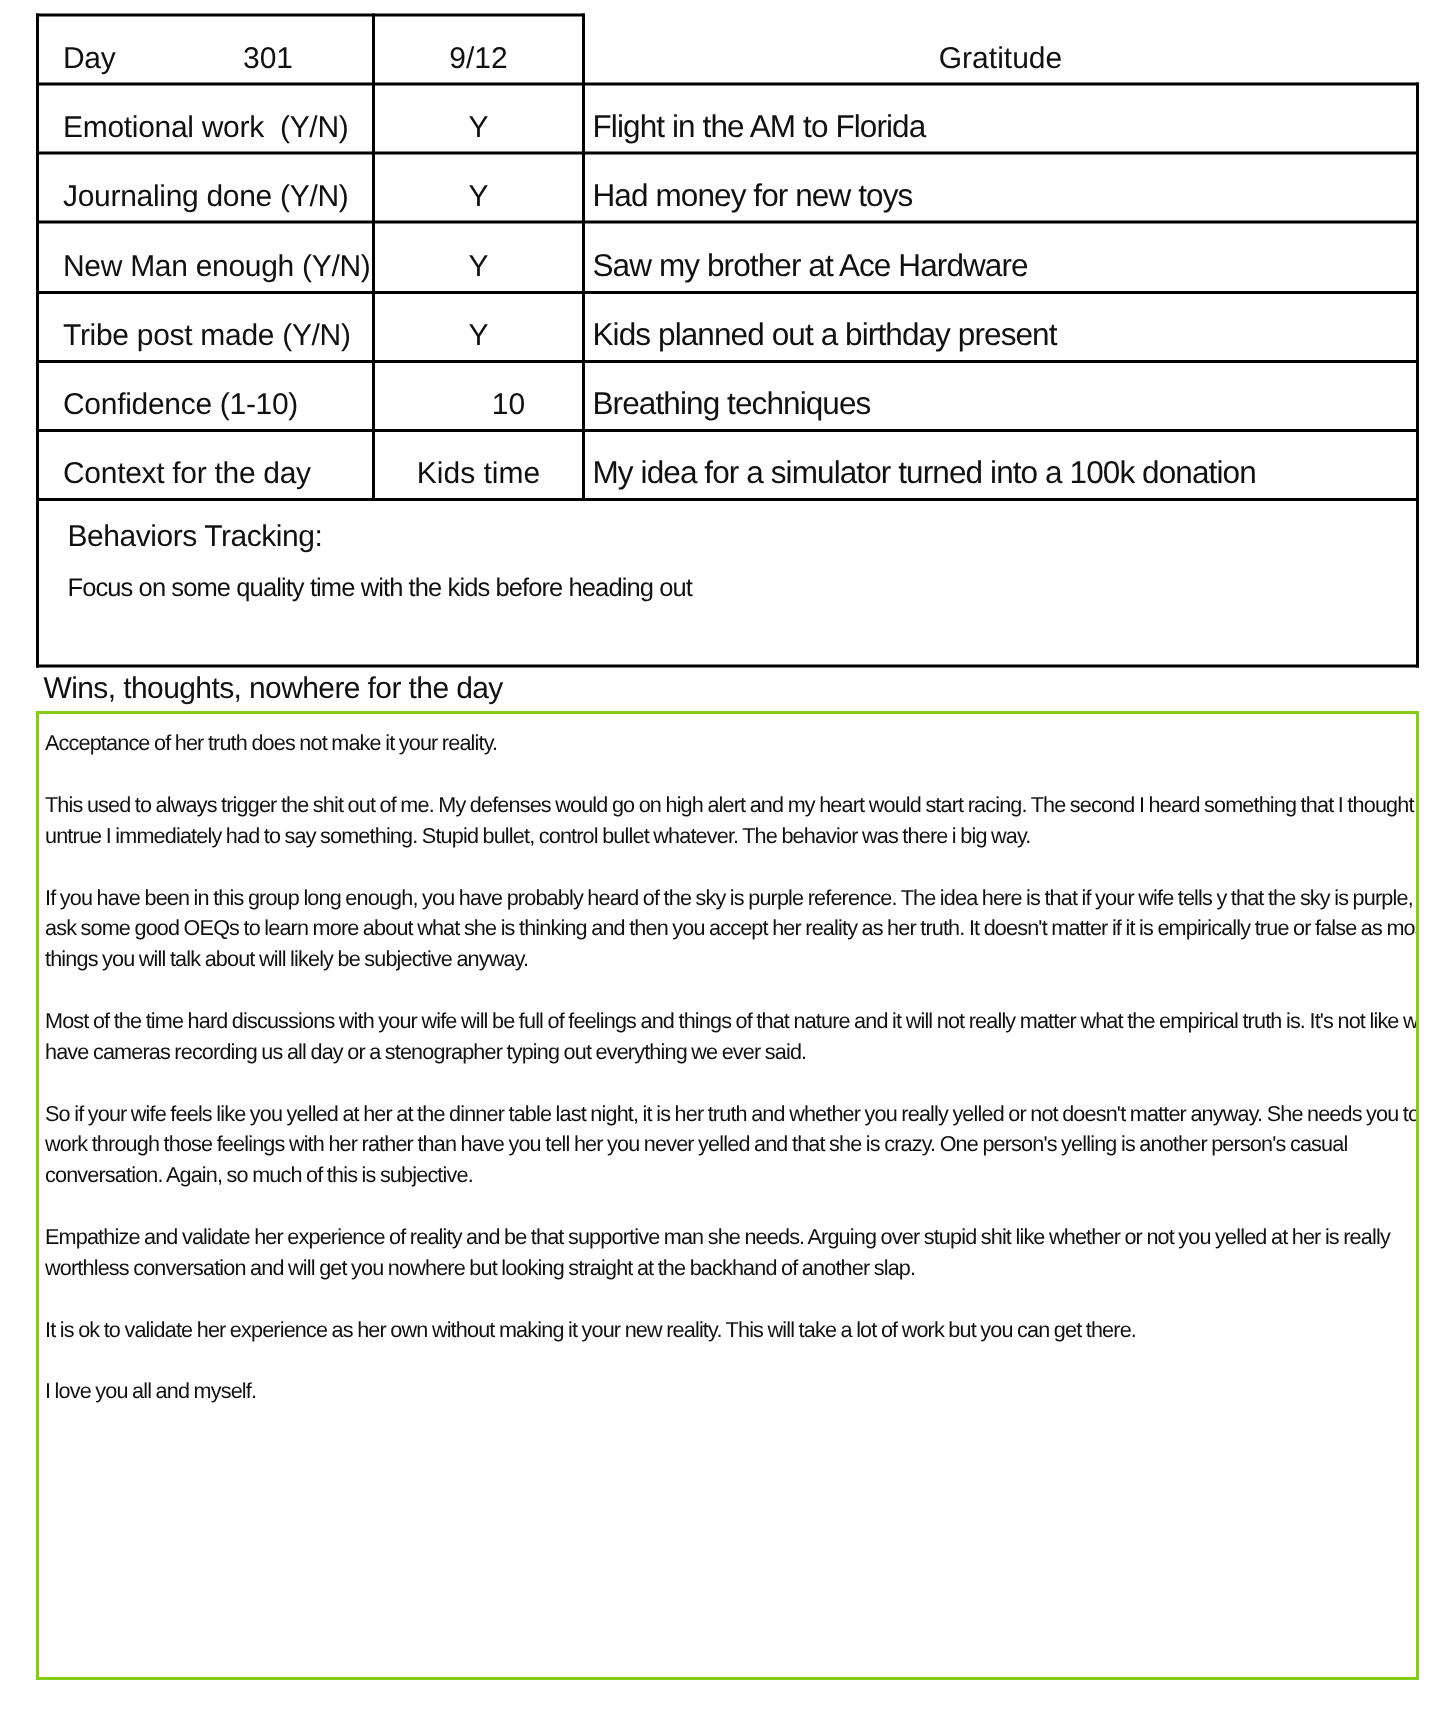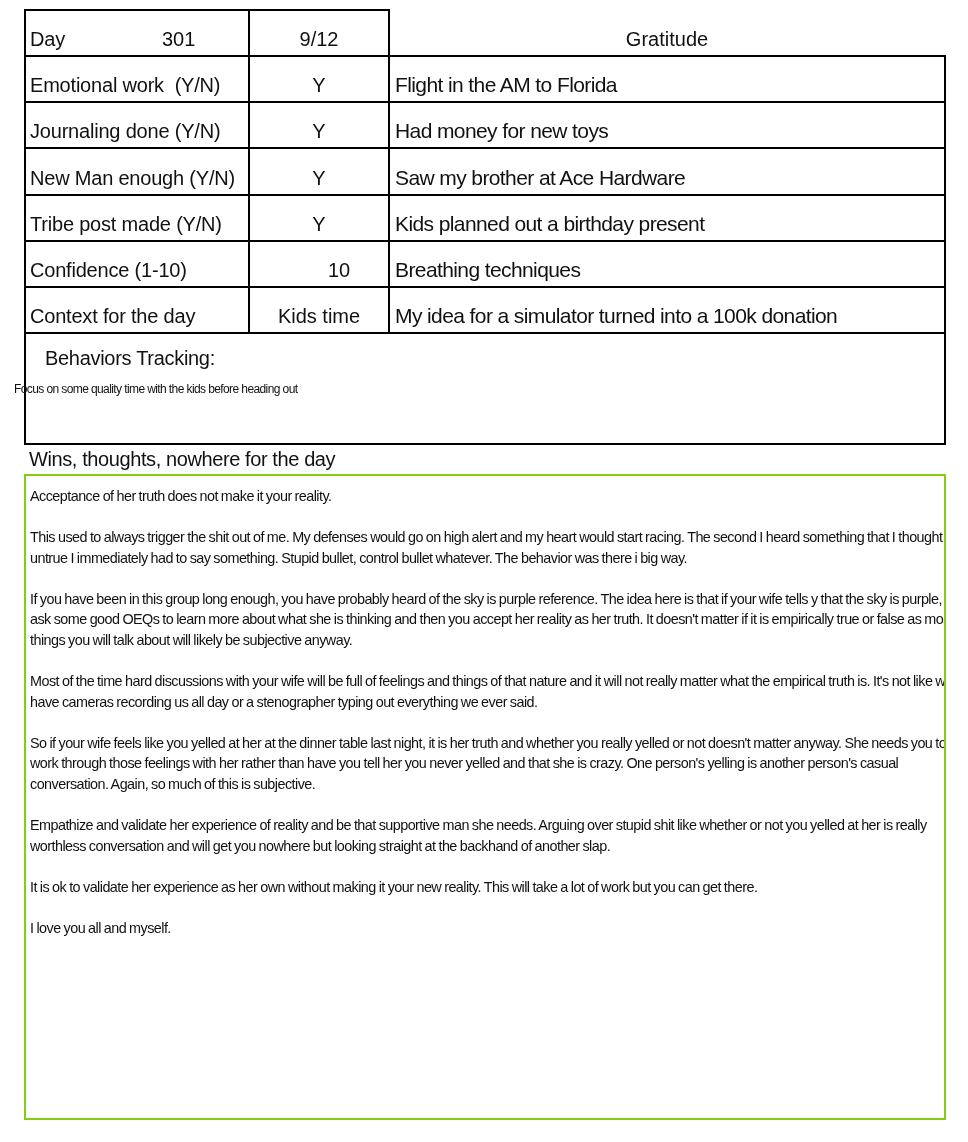--- a/index.html
+++ b/index.html
@@ -1,21 +1,21 @@
 <!DOCTYPE html>
 <html><head>
 <meta charset="utf-8">
 <style>
   html, body { margin: 0; padding: 0; background: #ffffff; }
   body { width: 968px; height: 1142px; position: relative; overflow: hidden;
          font-family: "Liberation Sans", sans-serif; color: #111; }
   .abs { position: absolute; box-sizing: border-box; }
   .cell { position: absolute; box-sizing: border-box; display: flex; align-items: flex-end;
           padding-bottom: 4px; font-size: 20px; white-space: nowrap; overflow: hidden; }
-  .lbl { padding-left: 4px; letter-spacing: -0.2px; }
+  .lbl { padding-left: 16px; letter-spacing: -0.2px; }
   .val { justify-content: center; }
   .grat { padding-left: 5px; font-size: 21px; letter-spacing: -0.6px; transform-origin: left; }
   .line-h { position: absolute; height: 2px; background: #000; }
   .line-v { position: absolute; width: 2px; background: #000; }
   .journal p { margin: 0 0 20.5px 0; font-size: 14.4px; line-height: 20.6px;
                letter-spacing: -0.55px; word-spacing: -0.5px; white-space: normal; }
 </style>
 </head>
 <body>
 
@@ -58,21 +58,21 @@
 
   <div class="cell lbl" style="left:26px;top:242px;width:222px;height:44px;">Confidence (1-10)</div>
   <div class="cell val" style="left:250px;top:242px;width:138px;height:44px;margin-left:20px;">10</div>
   <div class="cell grat" style="left:390px;top:242px;width:554px;height:44px;">Breathing techniques</div>
 
   <div class="cell val" style="left:250px;top:288px;width:138px;height:44px;">Kids time</div>
   <div class="cell lbl" style="left:26px;top:288px;width:222px;height:44px;">Context for the day</div>
   <div class="cell grat" style="left:390px;top:288px;width:554px;height:44px;">My idea for a simulator turned into a 100k donation</div>
 
   <div class="abs" style="left:31px;top:347px;font-size:20px;letter-spacing:-0.3px;white-space:nowrap;margin-left:14px;">Behaviors Tracking:</div>
-  <div class="abs" style="left:14px;top:382px;font-size:12px;letter-spacing:-0.6px;white-space:nowrap;text-align:center;">Focus on some quality time with the kids before heading out</div>
+  <div class="abs" style="left:45px;top:382px;font-size:17px;letter-spacing:-0.6px;white-space:nowrap;text-align:center;">Focus on some quality time with the kids before heading out</div>
 
   <div class="abs" style="left:29px;top:448px;font-size:20px;letter-spacing:-0.4px;white-space:nowrap;">Wins, thoughts, nowhere for the day</div>
   <div class="abs" style="left:24px;top:474px;width:922px;height:646px;border:2px solid #84cc16;overflow:hidden;">
     <div class="journal" style="position:absolute;left:4px;top:10px;width:940px;">
       <p>Acceptance of her truth does not make it your reality.</p>
       <p>This used to always trigger the shit out of me. My defenses would go on high alert and my heart would start racing.  The second I heard something that I thought was untrue I immediately had to say something.  Stupid bullet, control bullet whatever.  The behavior was there i big way.</p>
       <p>If you have been in this group long enough, you have probably heard of the sky is purple reference.  The idea here is that if your wife tells y that the sky is purple, you ask some good OEQs to learn more about what she is thinking and then you accept her reality as her truth.  It doesn't matter if it is empirically true or false as most things you will talk about will likely be subjective anyway.</p>
       <p>Most of the time hard discussions with your wife will be full of feelings and things of that nature and it will not really matter what the empirical truth is.  It's not like we have cameras recording us all day or a stenographer typing out everything we ever said.</p>
       <p>So if your wife feels like you yelled at her at the dinner table last night, it is her truth and whether you really yelled or not doesn't matter anyway.  She needs you to work through those feelings with her rather than have you tell her you never yelled and that she is crazy.  One person's yelling is another person's casual conversation.  Again, so much of this is subjective.</p>
       <p>Empathize and validate her experience of reality and be that supportive man she needs.  Arguing over stupid shit like whether or not you yelled at her is really worthless conversation and will get you nowhere but looking straight at the backhand of another slap.</p>

